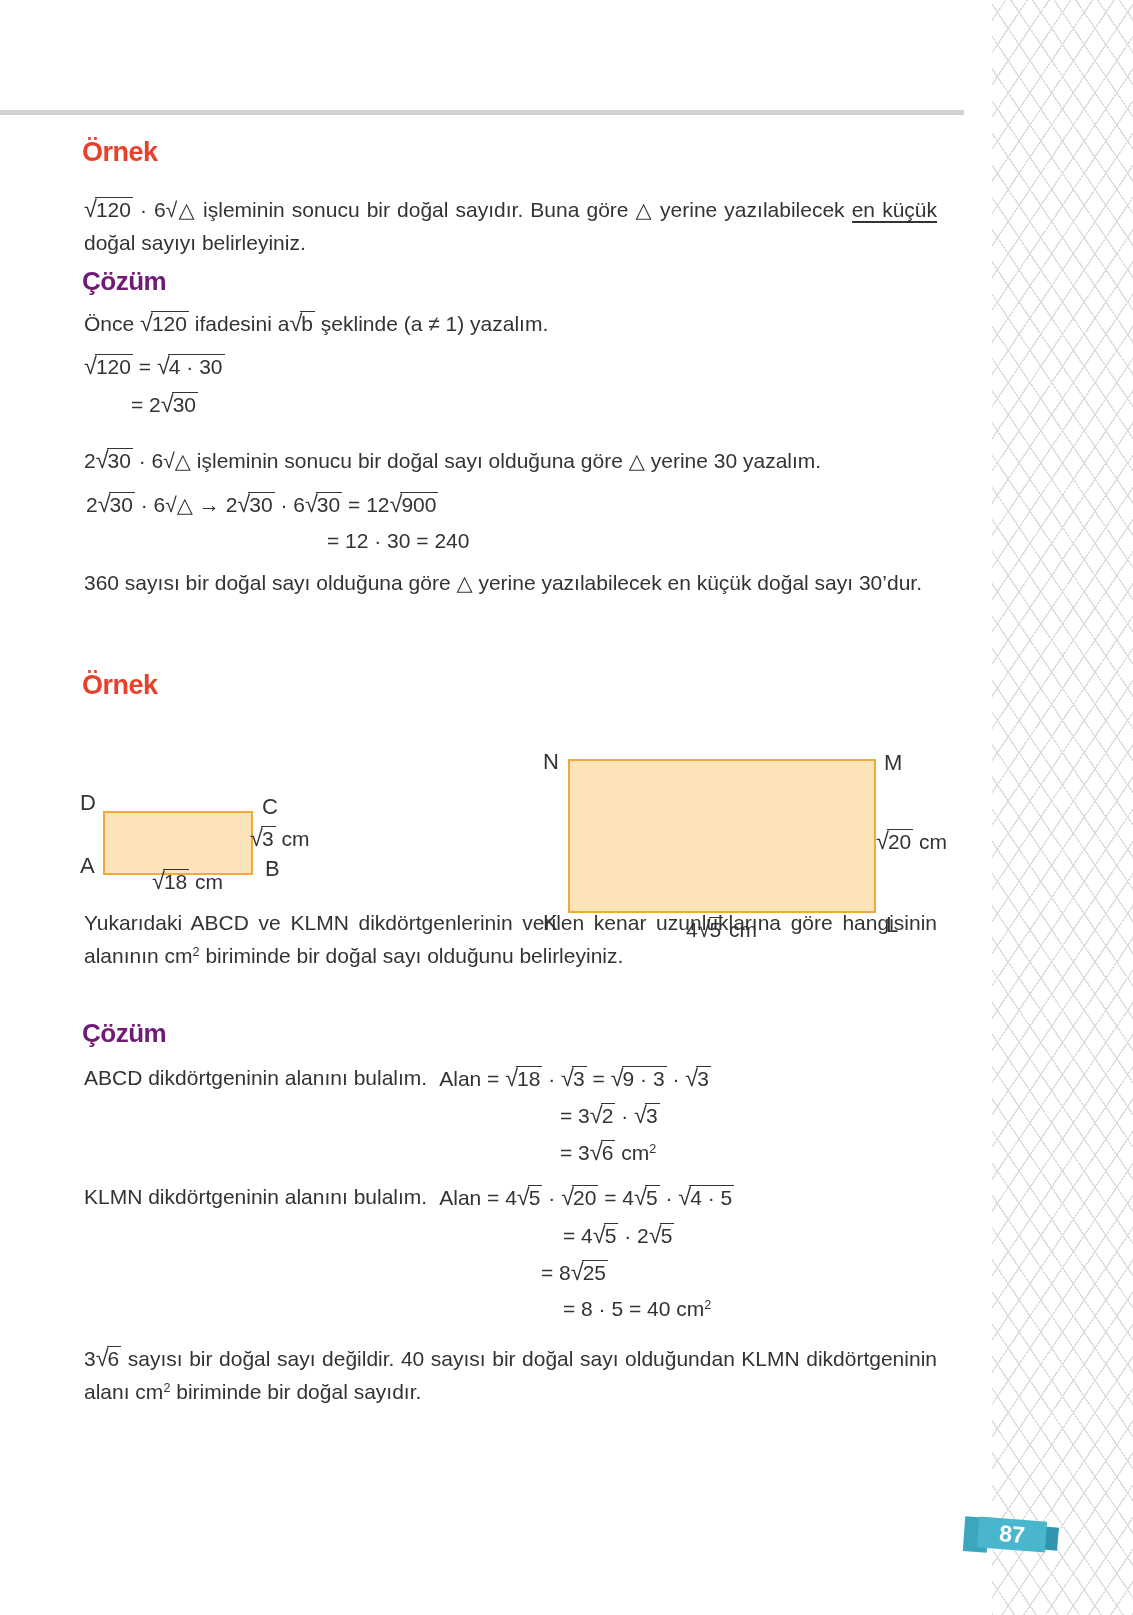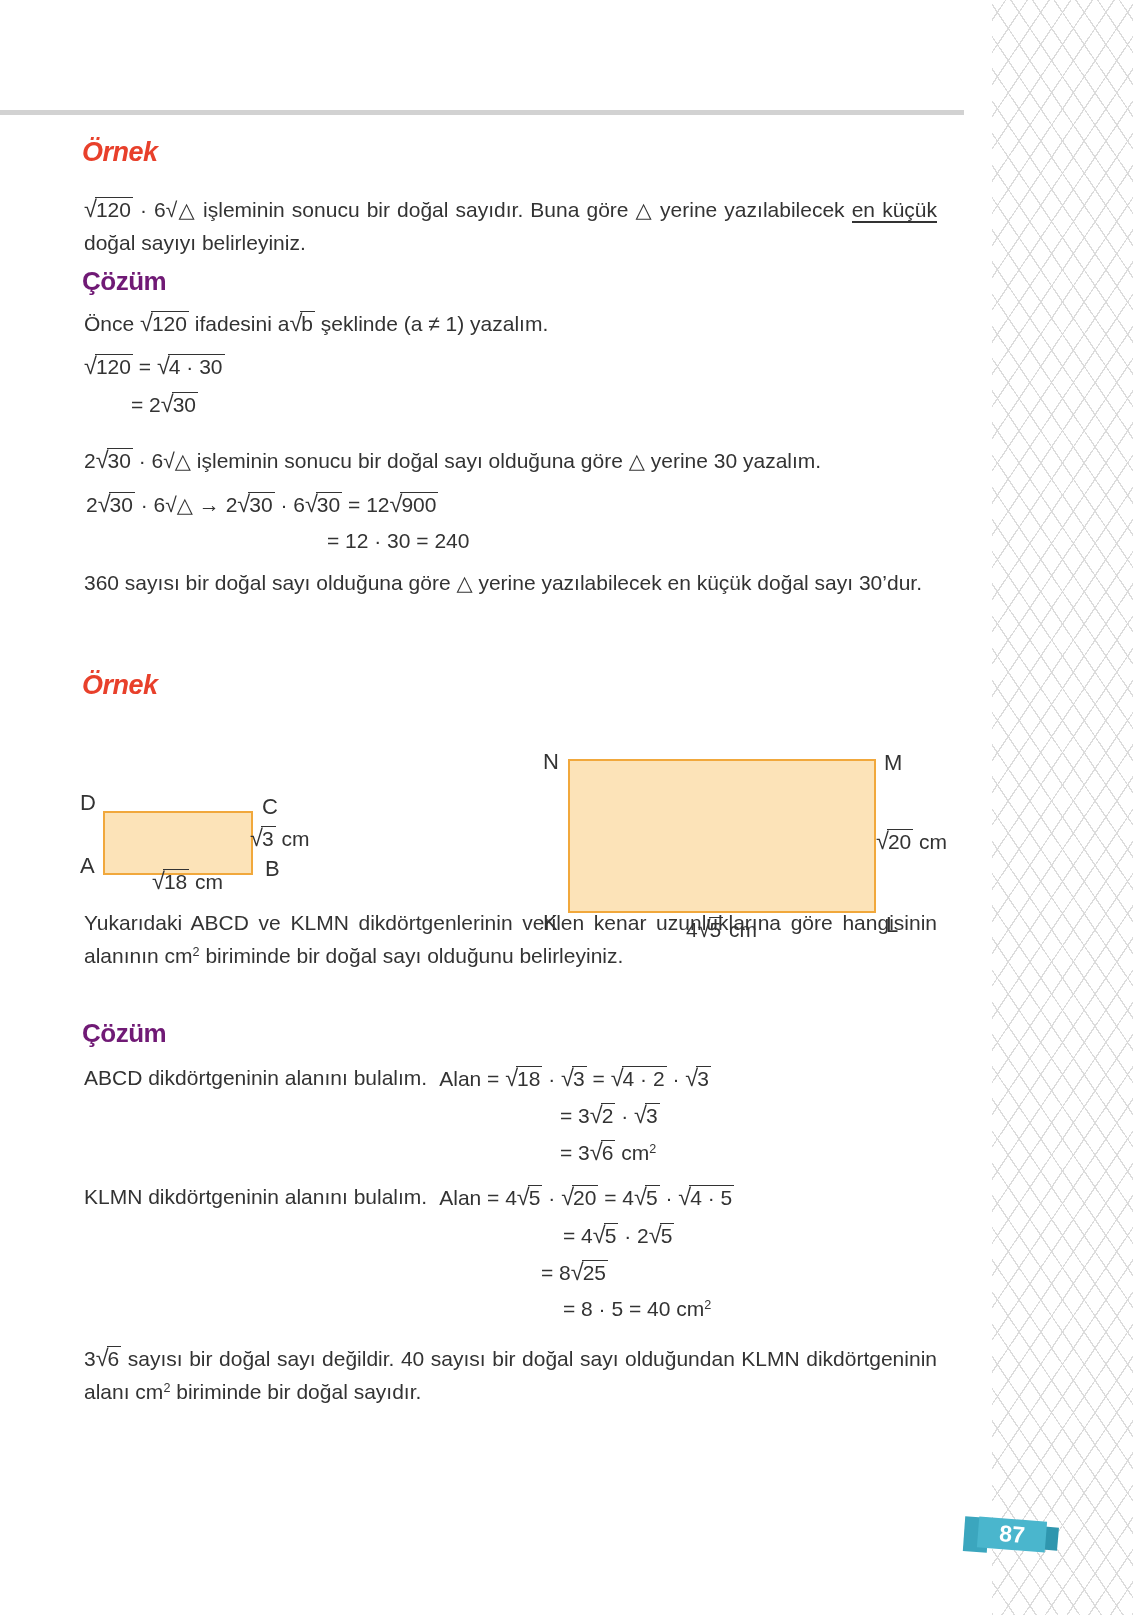--- a/index.html
+++ b/index.html
@@ -10,21 +10,21 @@
   }
   .hatch{
     position:absolute; left:992px; top:0; width:141px; height:1615px;
     background-image:
       repeating-linear-gradient(56deg, #dcdcdc 0 1.3px, transparent 1.3px 18px),
       repeating-linear-gradient(-56deg, #dcdcdc 0 1.3px, transparent 1.3px 18px);
   }
   .divider{position:absolute; left:0; top:110px; width:964px; height:5px; background:#d2d2d2;}
   .h-ornek{
     position:absolute; left:82px; font-size:27px; font-weight:bold;
-    color:#E8402B; letter-spacing:-0.5px;font-style:italic;
+    color:#E8402B; letter-spacing:-0.5px;
   }
   .h-cozum{
     position:absolute; left:82px; font-size:26px; font-weight:bold;
     color:#701a75; letter-spacing:-0.5px;
   }
   .para{
     position:absolute; left:84px; width:853px; font-size:21px; line-height:33px;
     text-align:justify;
   }
   .line{
@@ -88,21 +88,21 @@
   <div class="clabel" style="left:543px; top:912px">K</div>
   <div class="clabel" style="left:886px; top:914px">L</div>
   <div class="line" style="left:876px; top:826px"><span class="sq"><span class="rs">√</span><span class="rv">20</span></span> cm</div>
   <div class="line" style="left:686px; top:914px">4<span class="sq"><span class="rs">√</span><span class="rv">5</span></span> cm</div>
 
   <div class="para" style="top:906px">Yukarıdaki ABCD ve KLMN dikdörtgenlerinin verilen kenar uzunluklarına göre hangisinin alanının cm<sup>2</sup> biriminde bir doğal sayı olduğunu belirleyiniz.</div>
   <div class="h-cozum" style="top:1018px">Çözüm</div>
 
   <div class="row" style="top:1063px">
     <span>ABCD dikdörtgeninin alanını bulalım.</span>
-    <span>Alan = <span class="sq"><span class="rs">√</span><span class="rv">18</span></span> · <span class="sq"><span class="rs">√</span><span class="rv">3</span></span> = <span class="sq"><span class="rs">√</span><span class="rv">4 · 2</span></span> · <span class="sq"><span class="rs">√</span><span class="rv">3</span></span></span>
+    <span>Alan = <span class="sq"><span class="rs">√</span><span class="rv">18</span></span> · <span class="sq"><span class="rs">√</span><span class="rv">3</span></span> = <span class="sq"><span class="rs">√</span><span class="rv">9 · 3</span></span> · <span class="sq"><span class="rs">√</span><span class="rv">3</span></span></span>
   </div>
   <div class="line" style="left:560px; top:1100px">= 3<span class="sq"><span class="rs">√</span><span class="rv">2</span></span> · <span class="sq"><span class="rs">√</span><span class="rv">3</span></span></div>
   <div class="line" style="left:560px; top:1137px">= 3<span class="sq"><span class="rs">√</span><span class="rv">6</span></span> cm<sup>2</sup></div>
 
   <div class="row" style="top:1182px">
     <span>KLMN dikdörtgeninin alanını bulalım.</span>
     <span>Alan = 4<span class="sq"><span class="rs">√</span><span class="rv">5</span></span> · <span class="sq"><span class="rs">√</span><span class="rv">20</span></span> = 4<span class="sq"><span class="rs">√</span><span class="rv">5</span></span> · <span class="sq"><span class="rs">√</span><span class="rv">4 · 5</span></span></span>
   </div>
   <div class="line" style="left:563px; top:1220px">= 4<span class="sq"><span class="rs">√</span><span class="rv">5</span></span> · 2<span class="sq"><span class="rs">√</span><span class="rv">5</span></span></div>
   <div class="line" style="left:541px; top:1257px">= 8<span class="sq"><span class="rs">√</span><span class="rv">25</span></span></div>

